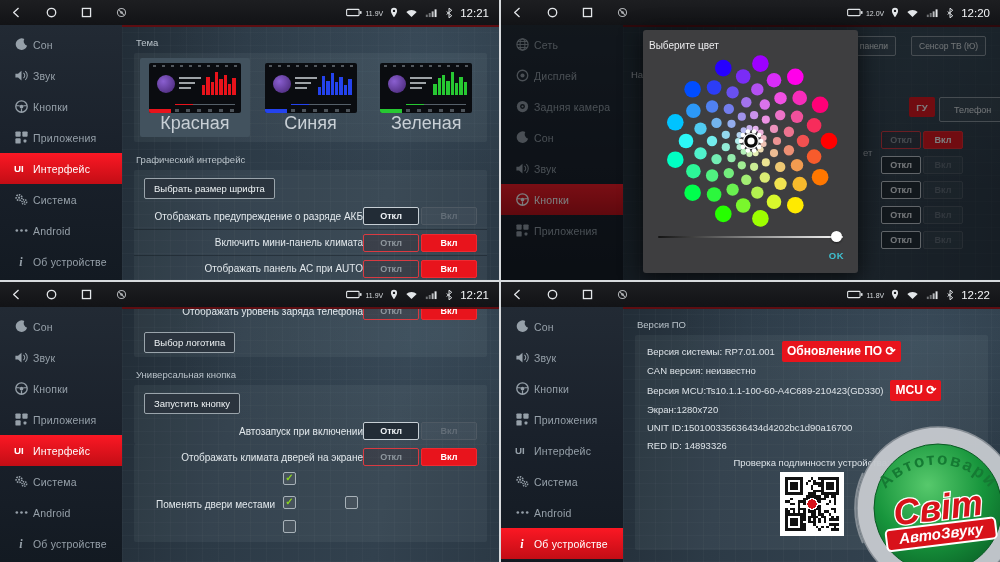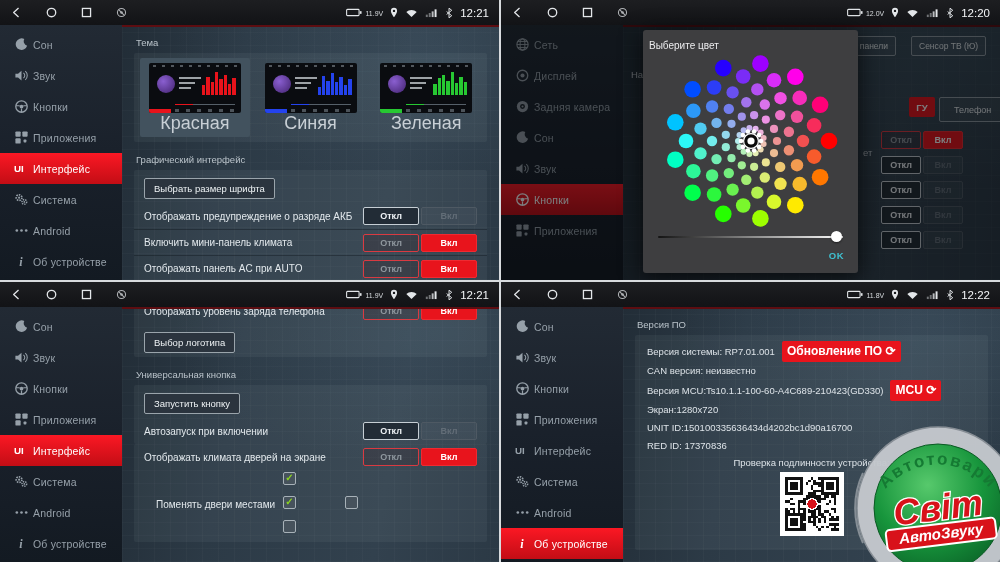--- a/index.html
+++ b/index.html
@@ -25,21 +25,21 @@
   .sb-lb{font-size:10.5px;letter-spacing:.2px;white-space:nowrap;}
   .content{flex:1;position:relative;overflow:hidden;padding:0 12px;
     background:
       radial-gradient(120% 90% at 85% 10%, rgba(98,128,150,.14), transparent 60%),
       repeating-linear-gradient(90deg, rgba(255,255,255,.022) 0 1px, transparent 1px 16px),
       repeating-linear-gradient(0deg, rgba(255,255,255,.02) 0 1px, transparent 1px 13px),
       linear-gradient(100deg,#222d37 0%,#2c3a46 30%,#32414e 70%,#2b3945 100%);}
   .content::before{content:"";position:absolute;left:0;right:0;top:0;height:2px;background:#5d0d11;z-index:2;}
   .sec-h{font-size:9.5px;color:#bac3ca;margin:12px 2px 5px;position:relative;}
   .panel-box{background:rgba(213,228,238,.055);border-radius:2px;position:relative;}
-  .row{height:26px;display:flex;align-items:center;justify-content:space-between;padding:0 10px;}
+  .row{height:26px;display:flex;align-items:center;justify-content:flex-end;padding:0 10px;}
   .row + .row{border-top:1px solid rgba(8,14,20,.35);}
   .row-lb{font-size:10px;color:#e2e8ec;white-space:nowrap;}
   .btn{font-family:"Liberation Sans",sans-serif;font-size:9.5px;color:#eef2f4;background:#2b343e;border:1px solid #9aa4ab;border-radius:2px;padding:4px 9px;margin:8px 10px 4px;display:inline-block;}
   
   .tgl{display:flex;gap:2px;flex:0 0 auto;}
   .seg{width:56px;height:18px;display:flex;align-items:center;justify-content:center;font-size:9px;font-weight:bold;border-radius:2px;}
   .tgl.small .seg{width:40px;}
   .is-on .seg.off{border:1px solid #da3a41;color:#8f979e;background:rgba(60,20,22,.18);}
   .is-on .seg.on{background:#e8141c;color:#fff;border:1px solid #ef2a31;}
   .is-off .seg.off{background:#222c36;border:1px solid #c6ced4;color:#eef2f5;}
@@ -933,21 +933,21 @@
         </aside>
       <main class="content">
         <div class="sec-h">Версия ПО</div>
         <div class="panel-box about-box">
           <div id="br-lines">
               <div class="a-line">Версия системы: RP7.01.001<span class="badge">Обновление ПО ⟳</span></div>
               <div class="a-line">CAN версия: неизвестно</div>
               <div class="a-line">Версия MCU:Ts10.1.1-100-60-A4C689-210423(GD330)<span class="badge">MCU ⟳</span></div>
               <div class="a-line">Экран:1280x720</div>
               <div class="a-line">UNIT ID:150100335636434d4202bc1d90a16700</div>
-              <div class="a-line">RED ID: 17370836</div>
+              <div class="a-line">RED ID: 14893326</div>
             </div>
           <div class="verify">Проверка подлинности устройства:</div>
           <div class="qr-wrap">
             <svg id="qr" width="54" height="54" viewBox="0 0 21 21" shape-rendering="crispEdges">
                 <rect x="0" y="0" width="1" height="1" fill="#111"></rect>
                 <rect x="1" y="0" width="1" height="1" fill="#111"></rect>
                 <rect x="2" y="0" width="1" height="1" fill="#111"></rect>
                 <rect x="3" y="0" width="1" height="1" fill="#111"></rect>
                 <rect x="4" y="0" width="1" height="1" fill="#111"></rect>
                 <rect x="5" y="0" width="1" height="1" fill="#111"></rect>

